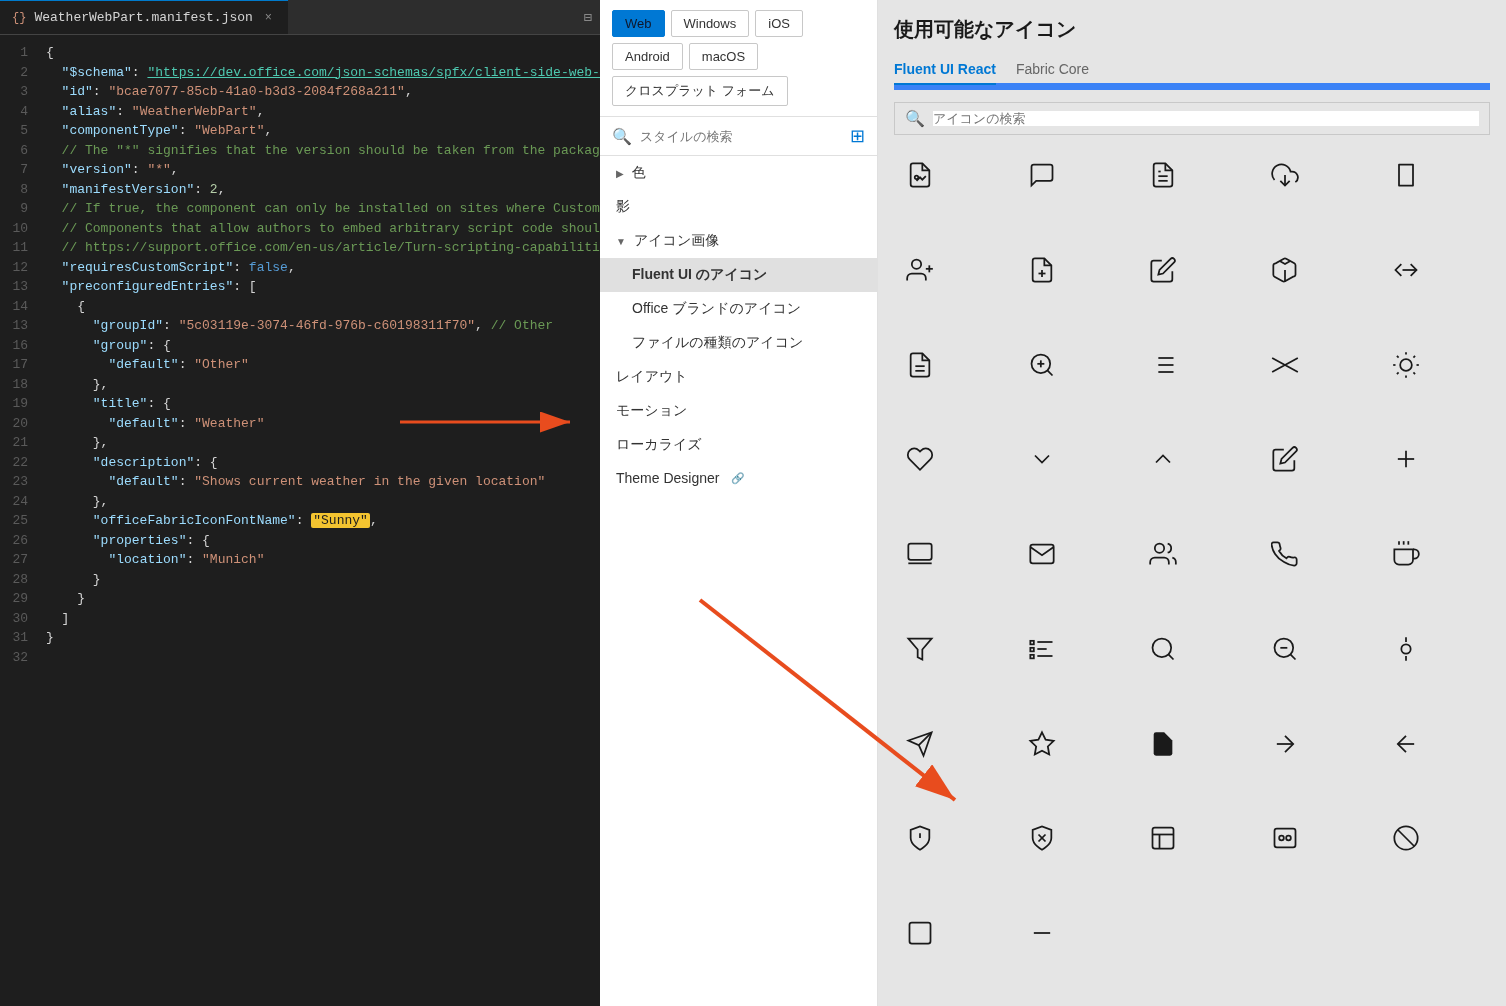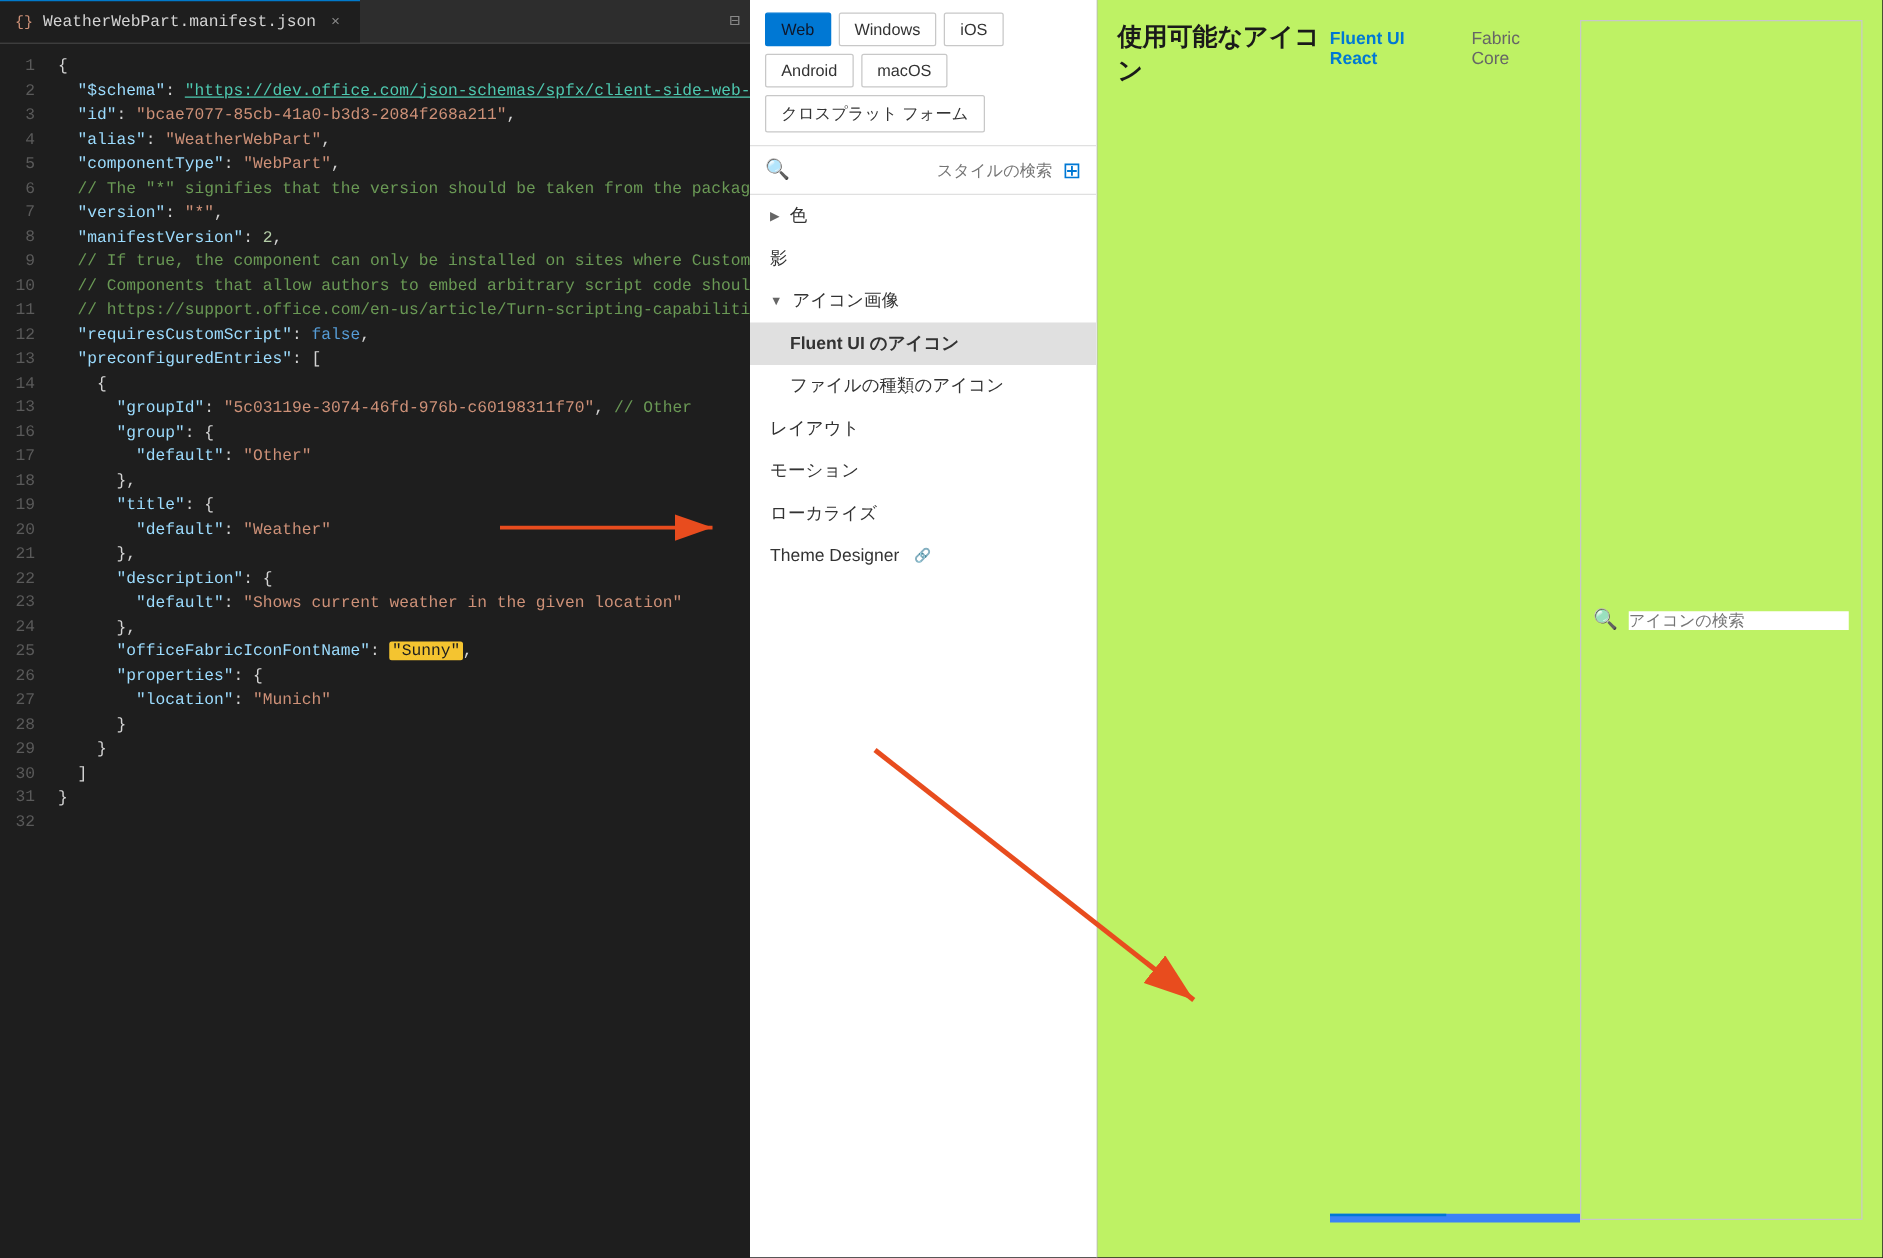--- a/index.html
+++ b/index.html
@@ -153,21 +153,20 @@
       border-bottom: 1px solid #e0e0e0;
       gap: 8px;
     }
 
     #style-search-input {
       flex: 1;
       border: none;
       outline: none;
       font-size: 13px;
       color: #333;
-      text-align: right;
     }
 
     #style-filter-icon {
       color: #0078d4;
       cursor: pointer;
     }
 
     #style-nav {
       flex: 1;
       overflow-y: auto;
@@ -197,22 +196,23 @@
 
     .nav-external {
       font-size: 11px;
       color: #0078d4;
       margin-left: 4px;
     }
 
     
     #right-panel {
       flex: 1;
-      background: #bef264;
-      display: flex;
+      background: #e5e5e5;
+      display: flex;
+      flex-direction: column;
       overflow: hidden;
       padding: 16px;
     }
 
     #right-panel-title {
       font-size: 20px;
       font-weight: 600;
       color: #1a1a1a;
       margin-bottom: 12px;
     }
@@ -377,20 +377,23 @@
         <span>影</span>
       </div>
       <div class="nav-item">
         <span class="nav-chevron">▼</span> 
         <span>アイコン画像</span>
       </div>
       <div class="nav-item active sub">
         <span>Fluent UI のアイコン</span>
       </div>
       <div class="nav-item sub">
+        <span>Office ブランドのアイコン</span>
+      </div>
+      <div class="nav-item sub">
         <span>ファイルの種類のアイコン</span>
       </div>
       <div class="nav-item">
         <span>レイアウト</span>
       </div>
       <div class="nav-item">
         <span>モーション</span>
       </div>
       <div class="nav-item">
         <span>ローカライズ</span>

